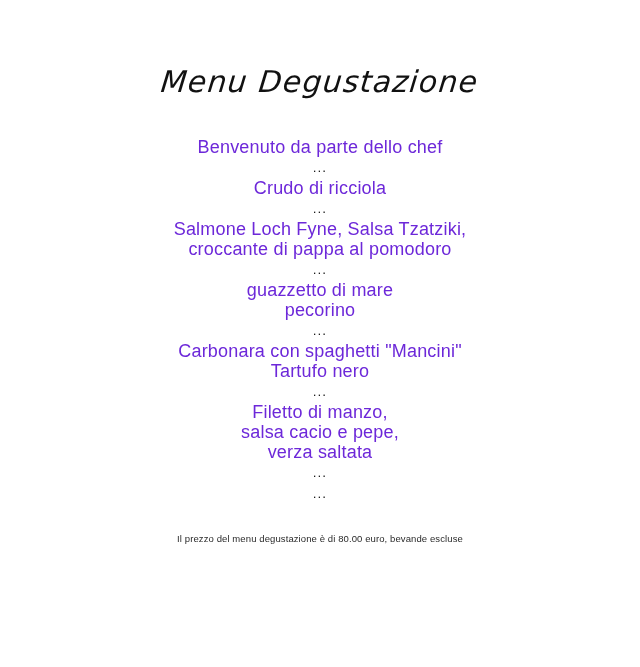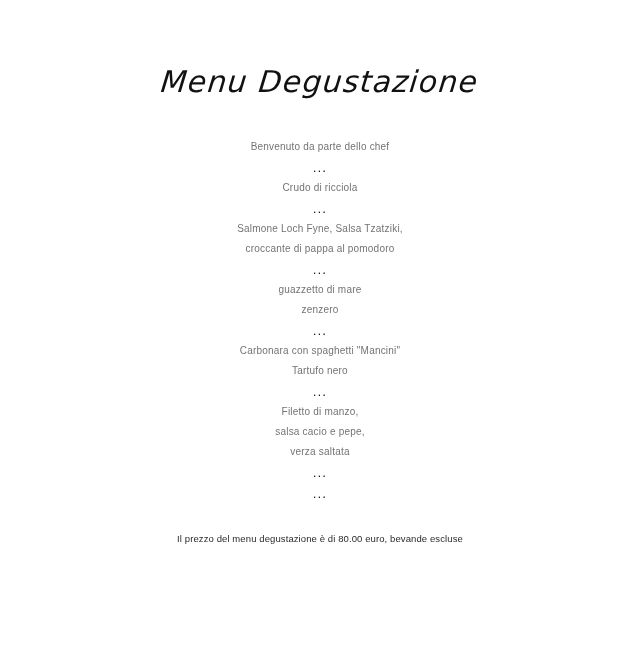--- a/index.html
+++ b/index.html
@@ -35,23 +35,23 @@
     transform: skewX(-6deg);
   }
   .menu-body {
     margin-top: 38px;
     width: 100%;
     display: flex;
     flex-direction: column;
     align-items: center;
   }
   .course-line {
-    font-size: 10px;
+    font-size: 18px;
     line-height: 20px;
-    color: #737373;
+    color: #6d28d9;
     text-align: center;
     letter-spacing: 0.2px;
     white-space: nowrap;
   }
   .separator {
     font-size: 13.5px;
     line-height: 21px;
     color: #1c1c1c;
     text-align: center;
     letter-spacing: 1px;
@@ -78,21 +78,21 @@
     <div class="separator">...</div>
 
     <div class="course-line">Crudo di ricciola</div>
     <div class="separator">...</div>
 
     <div class="course-line">Salmone Loch Fyne, Salsa Tzatziki,</div>
     <div class="course-line">croccante di pappa al pomodoro</div>
     <div class="separator">...</div>
 
     <div class="course-line">guazzetto di mare</div>
-    <div class="course-line">zenzero</div>
+    <div class="course-line">pecorino</div>
     <div class="separator">...</div>
 
     <div class="course-line">Carbonara con spaghetti "Mancini"</div>
     <div class="course-line">Tartufo nero</div>
     <div class="separator">...</div>
 
     <div class="course-line">Filetto di manzo,</div>
     <div class="course-line">salsa cacio e pepe,</div>
     <div class="course-line">verza saltata</div>
     <div class="separator">...</div>

